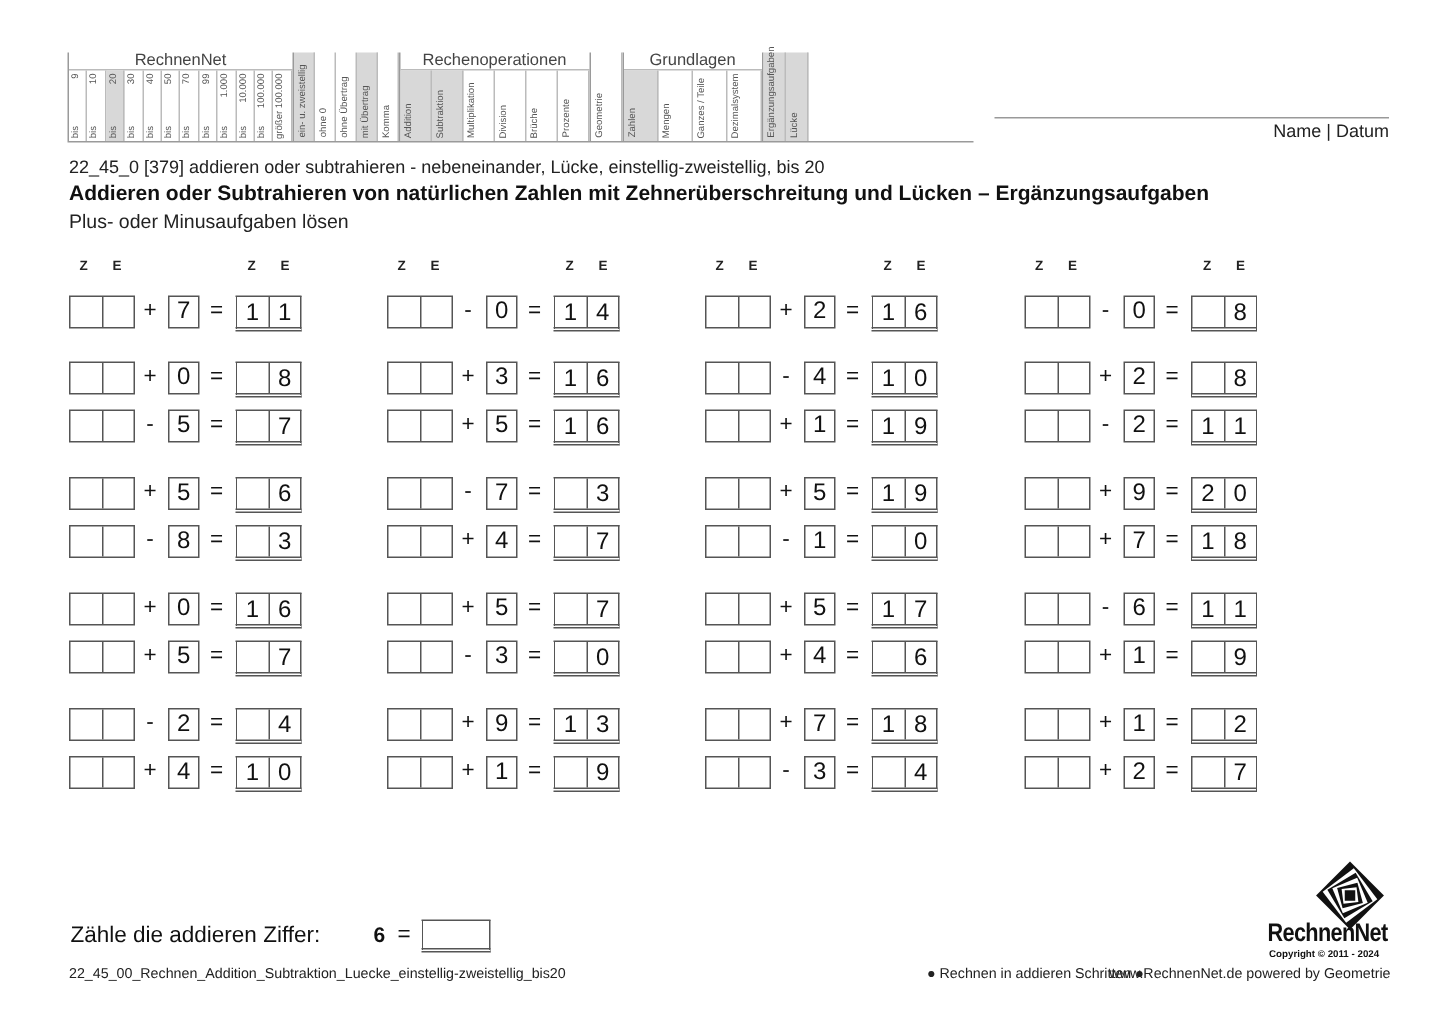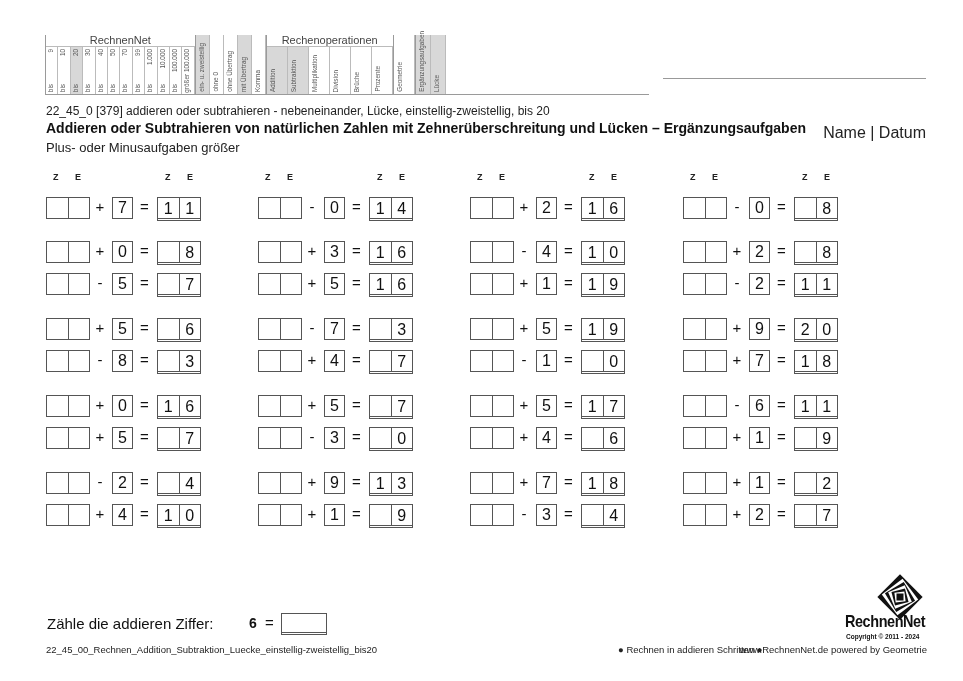--- a/index.html
+++ b/index.html
@@ -13,21 +13,21 @@
   .col { width:11.4px; border-right:1px solid #bbb; position:relative; font-size:6.4px; color:#555; }
   .col.hl { background:#d8d8d8; }
   .col .bis { position:absolute; left:1px; bottom:2px; writing-mode:vertical-rl; transform:rotate(180deg); }
   .col .num { position:absolute; left:1px; top:2px; writing-mode:vertical-rl; transform:rotate(180deg); white-space:nowrap; }
   .single { width:14px; border-right:1px solid #bbb; position:relative; font-size:6.4px; color:#555; height:59px; }
   .single.hl { background:#d8d8d8; }
   .single .rot { position:absolute; left:2px; bottom:2px; writing-mode:vertical-rl; transform:rotate(180deg); white-space:nowrap; }
   .hdr-bottom { position:absolute; top:94px; left:45px; width:604px; border-top:1px solid #9a9a9a; }
 
   .name-line { position:absolute; left:663px; top:78px; width:263px; border-top:1px solid #999; }
-  .name-label { position:absolute; right:37px; top:80px; font-size:16px; color:#222;margin-top:44px; }
+  .name-label { position:absolute; right:37px; top:80px; font-size:12px; color:#222; }
 
   .code-line { position:absolute; left:46px; top:104px; font-size:12px; color:#222; }
   .title { position:absolute; left:46px; top:120px; font-size:14px; font-weight:bold; color:#111; white-space:nowrap;text-align:center; }
   .subtitle { position:absolute; left:46px; top:140px; font-size:13px; color:#222; }
 
   
   .column { position:absolute; top:172px; width:200px; }
   .ze { position:relative; height:14px; font-size:9px; font-weight:bold; color:#222; }
   .ze span { position:absolute; top:0; }
   .task { position:relative; height:24px; }
@@ -146,37 +146,54 @@
         <div class="single" style="width: 20px; height: 47px;">
           <span class="rot">Prozente</span>
         </div>
       </div>
   </div>
   <div class="grp" style="flex-direction:row;">
     <div class="single" style="width:20px;">
         <span class="rot">Geometrie</span>
       </div>
   </div>
+  <div class="grp">
+    <div class="grp-title">Grundlagen</div>
+    <div class="grp-cols" id="gl-cols">
+        <div class="single hl" style="width: 22px; height: 47px;">
+          <span class="rot">Zahlen</span>
+        </div>
+        <div class="single" style="width: 22px; height: 47px;">
+          <span class="rot">Mengen</span>
+        </div>
+        <div class="single" style="width: 22px; height: 47px;">
+          <span class="rot">Ganzes / Teile</span>
+        </div>
+        <div class="single" style="width: 22px; height: 47px;">
+          <span class="rot">Dezimalsystem</span>
+        </div>
+      </div>
+  </div>
   <div class="grp" id="tail-cols" style="flex-direction:row;">
       <div class="single hl" style="width: 14px;">
         <span class="rot">Ergänzungsaufgaben</span>
       </div>
       <div class="single hl" style="width: 14px;">
         <span class="rot">Lücke</span>
       </div>
     </div>
 </div>
 <div class="hdr-bottom"></div>
 
 <div class="name-line"></div>
 <div class="name-label">Name | Datum</div>
 
 <div class="code-line">22_45_0   [379]   addieren oder subtrahieren - nebeneinander, Lücke, einstellig-zweistellig, bis 20</div>
 <div class="title">Addieren oder Subtrahieren von natürlichen Zahlen mit Zehnerüberschreitung und Lücken – Ergänzungsaufgaben</div>
-<div class="subtitle">Plus- oder Minusaufgaben größer</div>
+<div class="subtitle">Plus- oder Minusaufgaben lösen</div>
 
 <div id="exercise-area">
     <div class="column" style="left: 46px;">
       <div class="ze">
         <span style="left: 7px;">Z</span>
         <span style="left: 29px;">E</span>
         <span style="left: 119px;">Z</span>
         <span style="left: 141px;">E</span>
       </div>
       <div class="task" style="position: absolute; top: 25px; left: 0px; width: 200px;">

